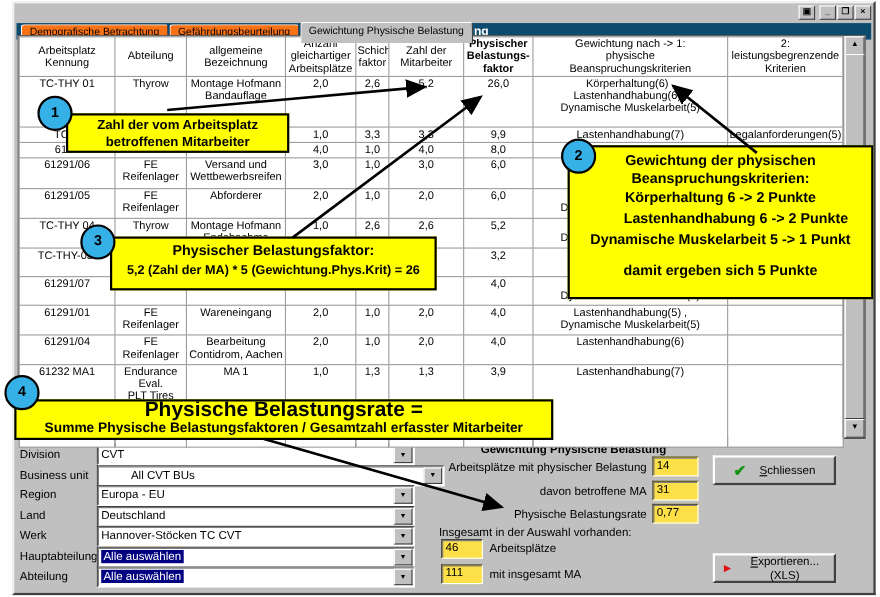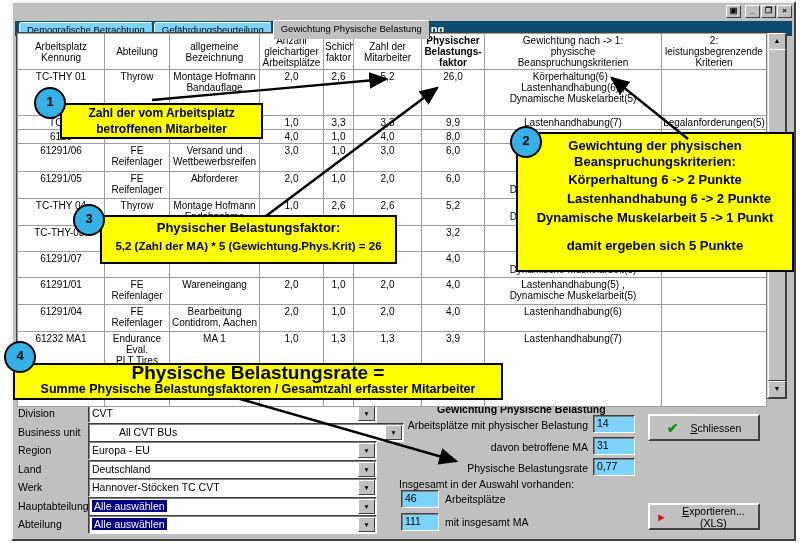--- a/index.html
+++ b/index.html
@@ -10,21 +10,21 @@
   .titlebar{position:absolute; left:2px; top:18px; right:2px; height:15px; background:#0c4a6e; color:#fff;
             display:flex; align-items:center; font-size:11px; font-weight:bold; padding-left:2px;justify-content:center;}
   .appicon{width:9px; height:11px; margin-right:5px; position:relative; background:#c0c0c0; border:1px solid #555;}
   .appicon i{position:absolute; left:1px; width:5px; height:2px; display:block;}
   .tb-btns{position:absolute; right:2px; top:2px; display:flex; gap:1px;}
   .tbb{width:13px; height:11px; background:#c0c0c0; border-top:1px solid #fff; border-left:1px solid #fff;
        border-right:1px solid #404040; border-bottom:1px solid #404040; color:#000; font-size:8px; line-height:9px;
        text-align:center; font-weight:bold; overflow:hidden;}
   .tbb.gap{margin-right:3px;}
   .tabs{position:absolute; left:6px; top:19px; height:14px; display:flex; font-size:9.5px;}
-  .tab{background:#7dd3fc; border-top:1px solid #fff; border-left:1px solid #fff; border-right:1px solid #404040;
+  .tab{background:#f97316; border-top:1px solid #fff; border-left:1px solid #fff; border-right:1px solid #404040;
        border-radius:3px 3px 0 0; padding:1px 7px 0 7px; margin-right:1px; white-space:nowrap; color:#000;}
   .tab.active{position:relative; top:-2px; height:16px; padding-top:2px; z-index:3; background:#c0c0c0;}
   .tablewrap{position:absolute; left:16px; top:32px; width:769px; height:365px; background:#fff;
              border:1px solid #404040; z-index:1;}
   table.grid{border-collapse:collapse; table-layout:fixed; width:749px; font-size:10px; color:#000;}
   table.grid th, table.grid td{border:1px solid #9c9c9c; padding:1px 1px; text-align:center;
              white-space:pre-line; overflow:hidden;}
   table.grid th{font-weight:normal; vertical-align:middle; height:29px; background:#fff;}
   table.grid th.bold{font-weight:bold;}
   table.grid td{vertical-align:top; background:#fff;}
@@ -44,21 +44,21 @@
   
   .panel{position:absolute; left:14px; top:399px; width:773px; height:134px; background:#c0c0c0; z-index:0;}
   .flabel{position:absolute; font-size:10.5px; color:#000;}
   .combo{position:absolute; left:88px; width:284px; height:17px; background:#fff; border-top:1px solid #404040;
       border-left:1px solid #404040; border-right:1px solid #fff; border-bottom:1px solid #fff;
       box-shadow:inset 1px 1px 0 #808080; font-size:10.5px; line-height:16px; padding-left:3px; color:#000;}
   .combo .arrowbtn{position:absolute; right:1px; top:1px; width:15px; height:13px; background:#c0c0c0;
       border-top:1px solid #fff; border-left:1px solid #fff; border-right:1px solid #404040; border-bottom:1px solid #404040;
       font-size:6.5px; text-align:center; line-height:13px; color:#000;}
   .combo .val.sel{background:#000080; color:#fff; padding:0 2px;}
-  .field{position:absolute; background:#7dd3fc; border-top:1px solid #404040; border-left:1px solid #404040;
+  .field{position:absolute; background:#fde047; border-top:1px solid #404040; border-left:1px solid #404040;
       border-right:1px solid #fff; border-bottom:1px solid #fff; box-shadow:inset 1px 1px 0 #808080;
       font-size:10.5px; line-height:15px; padding-left:3px; color:#000;}
   .btn{position:absolute; background:#c0c0c0; border-top:2px solid #fff; border-left:2px solid #fff;
       border-right:2px solid #404040; border-bottom:2px solid #404040; font-size:10.5px; color:#000;
       display:flex; align-items:center; justify-content:center; gap:12px; cursor:default;}
   .u{text-decoration:underline;}
   .bold{font-weight:bold;}
 </style>
 </head>
 <body>

